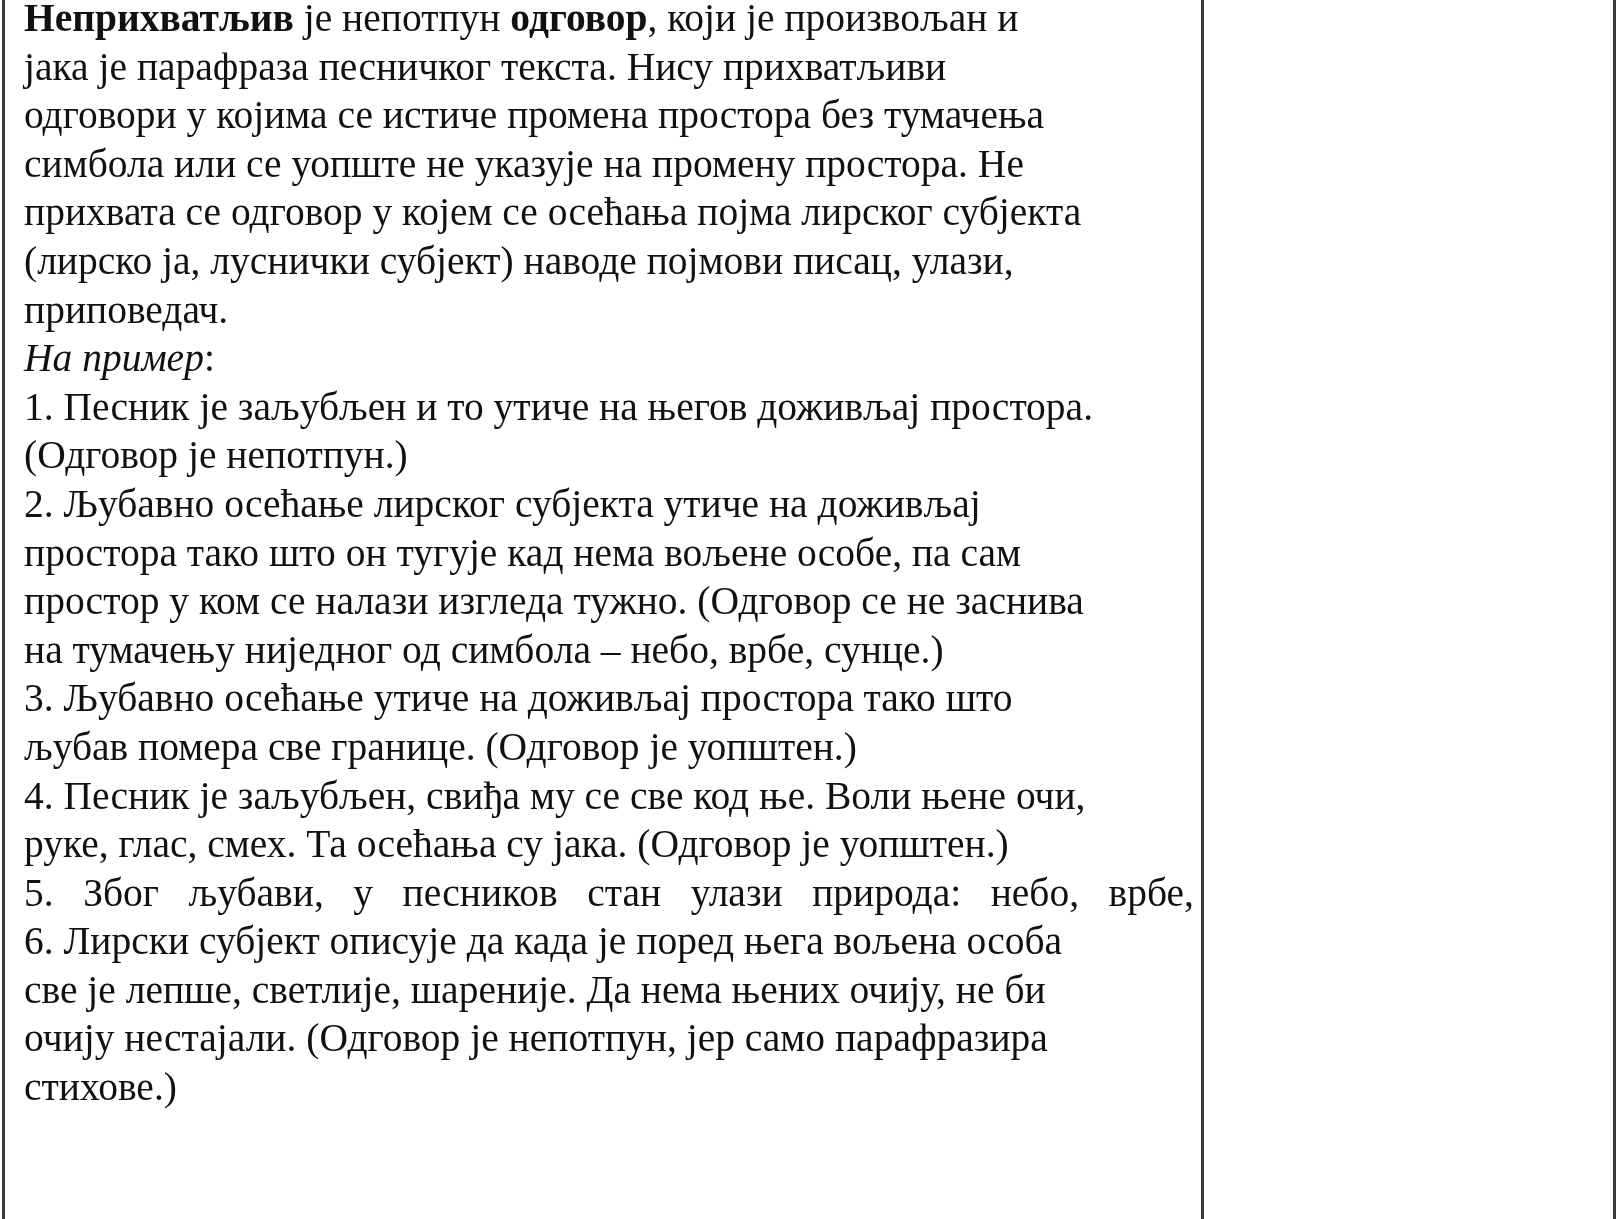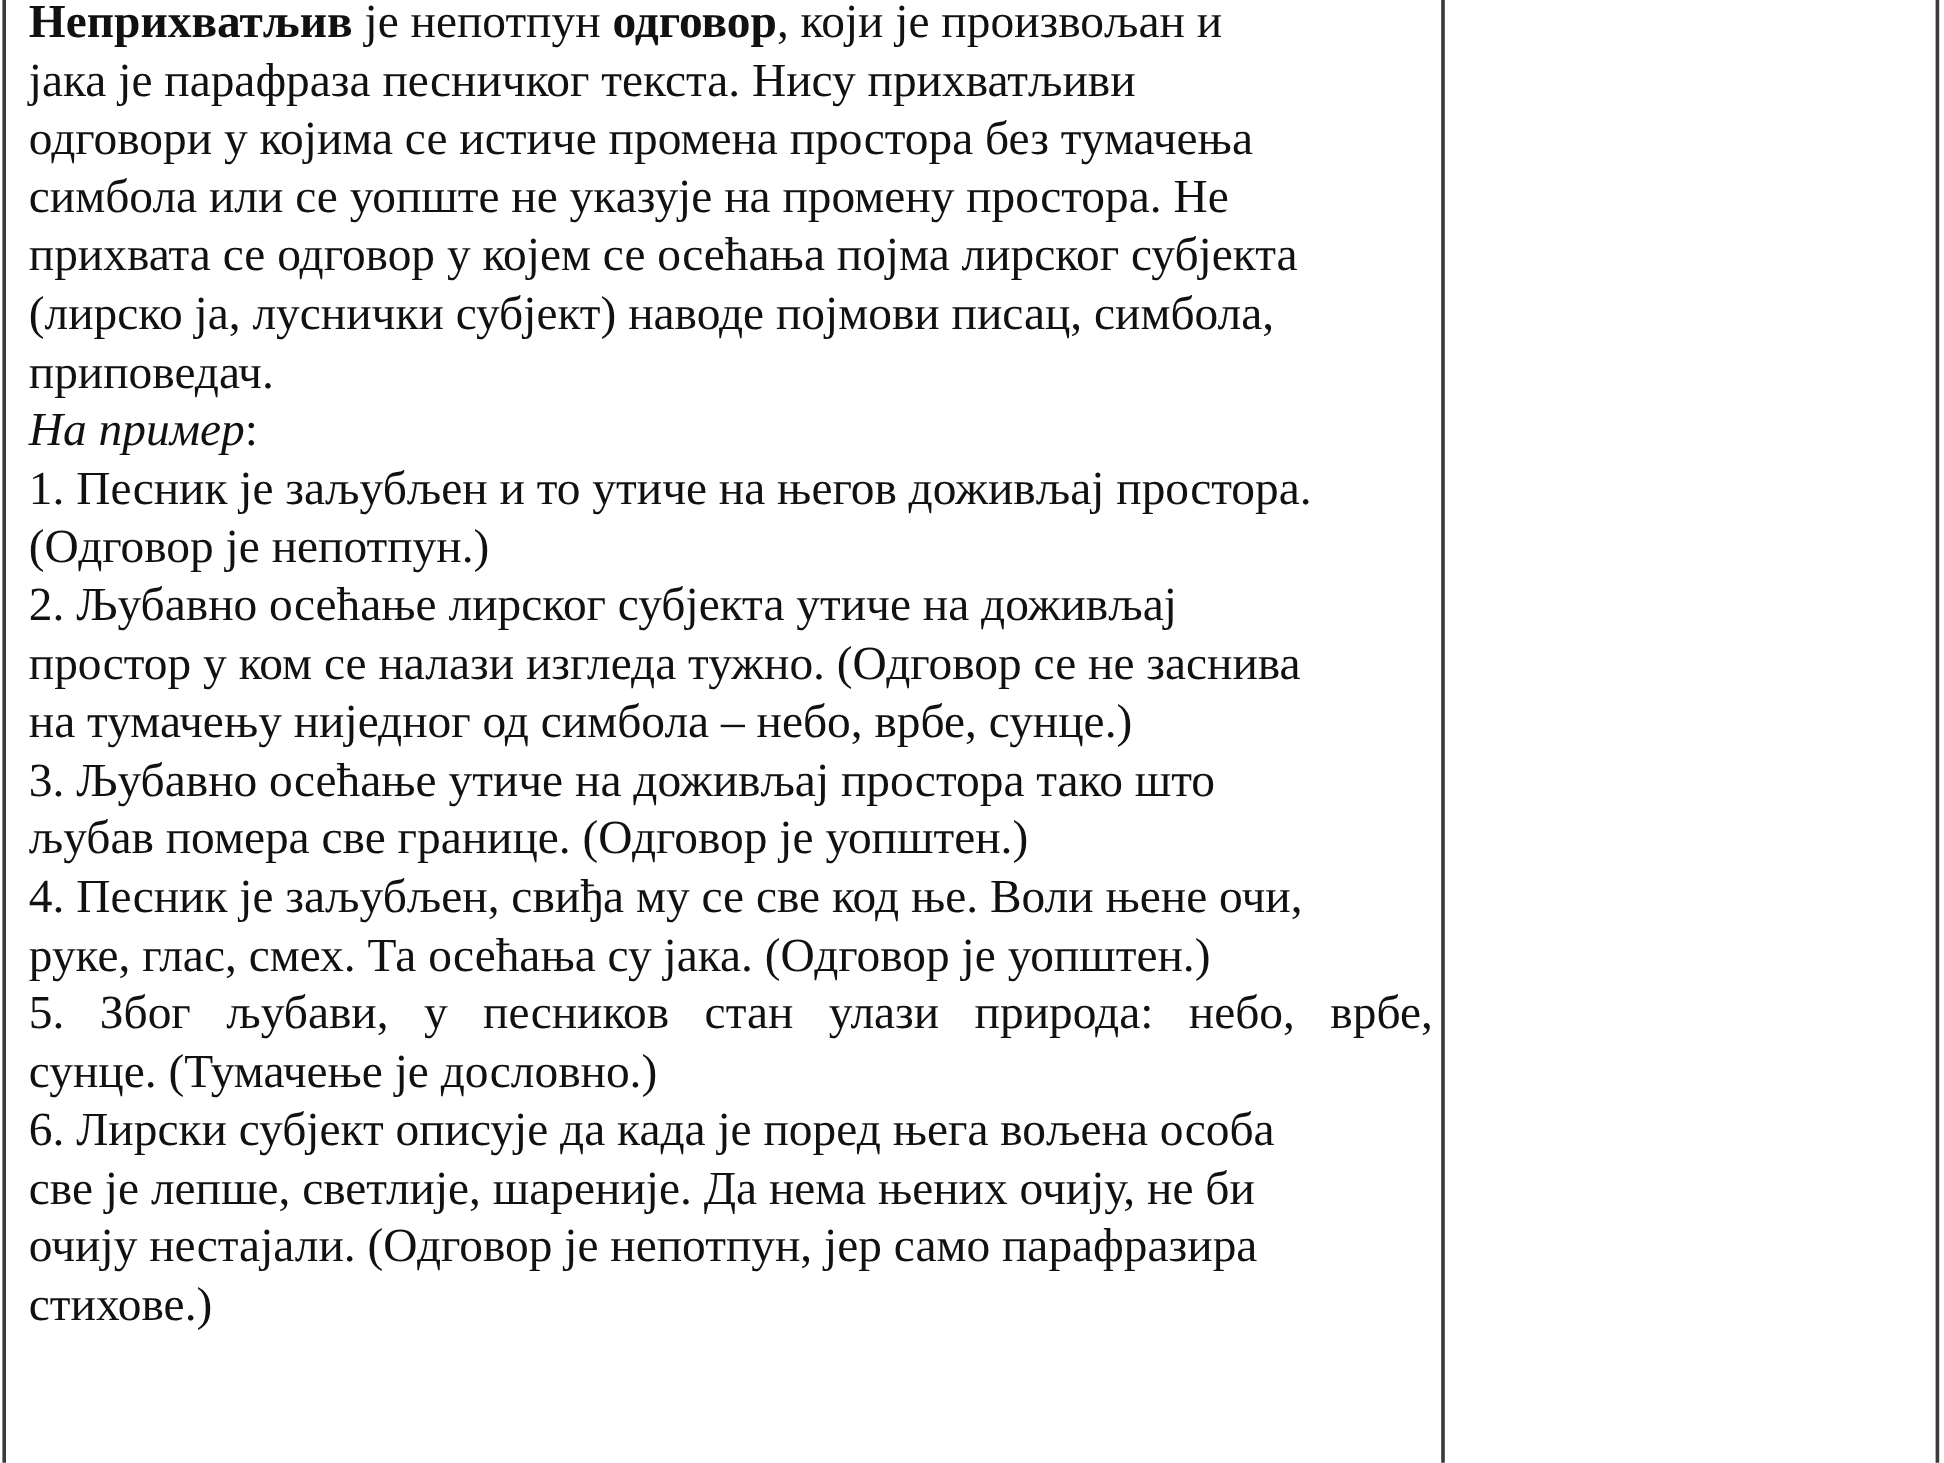--- a/index.html
+++ b/index.html
@@ -58,40 +58,40 @@
 <body>
 
 <div class="table">
   <div class="cell-left">
     <div class="text">
       <span class="line"><b>Неприхватљив</b><span> је непотпун </span><b>одговор</b><span>, који је произвољан и</span></span>
       <span class="line">јака је парафраза песничког текста. Нису прихватљиви</span>
       <span class="line">одговори у којима се истиче промена простора без тумачења</span>
       <span class="line">симбола или се уопште не указује на промену простора. Не</span>
       <span class="line">прихвата се одговор у којем се осећања појма лирског субјекта</span>
-      <span class="line">(лирско ја, луснички субјект) наводе појмови писац, симбола,</span>
+      <span class="line">(лирско ја, луснички субјект) наводе појмови писац, улази,</span>
       <span class="line">приповедач.</span>
 
       <span class="line"><i>На пример</i><span>:</span></span>
 
       <span class="line">1. Песник је заљубљен и то утиче на његов доживљај простора.</span>
       <span class="line">(Одговор је непотпун.)</span>
 
       <span class="line">2. Љубавно осећање лирског субјекта утиче на доживљај</span>
+      <span class="line">простора тако што он тугује кад нема вољене особе, па сам</span>
       <span class="line">простор у ком се налази изгледа тужно. (Одговор се не заснива</span>
       <span class="line">на тумачењу ниједног од симбола – небо, врбе, сунце.)</span>
 
       <span class="line">3. Љубавно осећање утиче на доживљај простора тако што</span>
       <span class="line">љубав помера све границе. (Одговор је уопштен.)</span>
 
       <span class="line">4. Песник је заљубљен, свиђа му се све код ње. Воли њене очи,</span>
       <span class="line">руке, глас, смех. Та осећања су јака. (Одговор је уопштен.)</span>
 
       <span class="line justify">5. Због љубави, у песников стан улази природа: небо, врбе,</span>
-      <span class="line">сунце. (Тумачење је дословно.)</span>
 
       <span class="line">6. Лирски субјект описује да када је поред њега вољена особа</span>
       <span class="line">све је лепше, светлије, шареније. Да нема њених очију, не би</span>
       <span class="line">очију нестајали. (Одговор је непотпун, јер само парафразира</span>
       <span class="line">стихове.)</span>
     </div>
   </div>
   <div class="cell-right"></div>
 </div>
 

